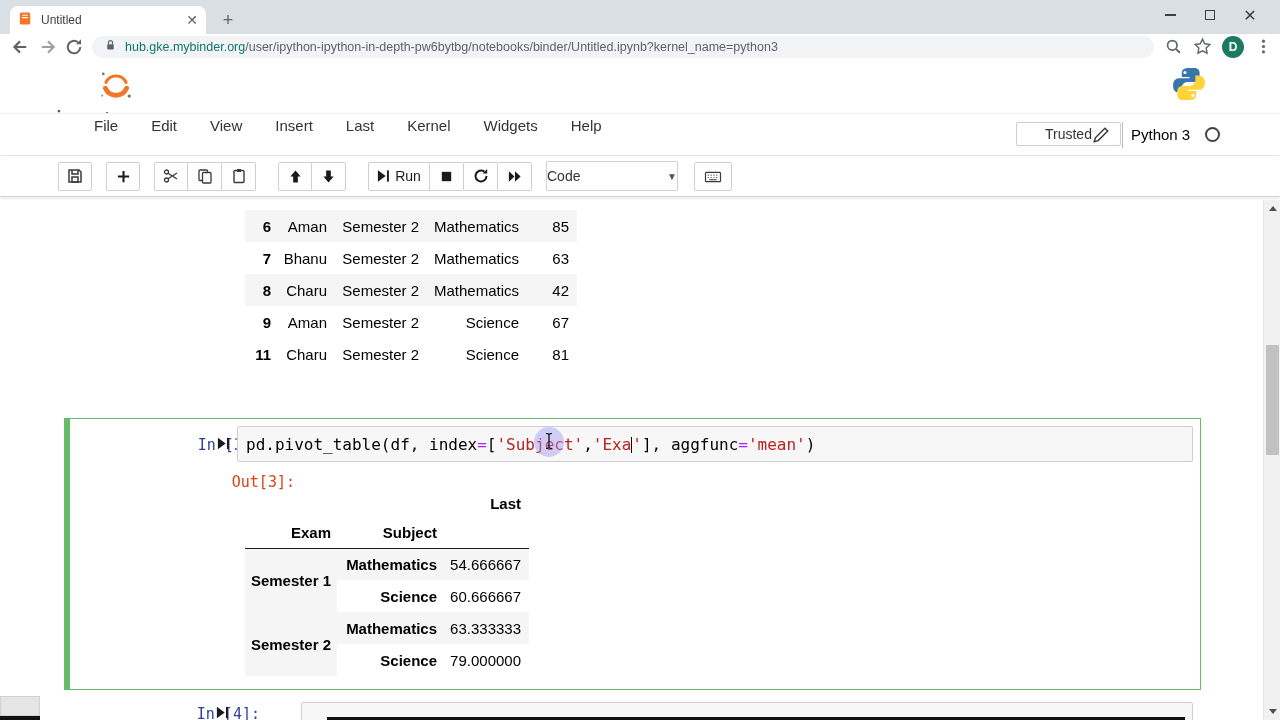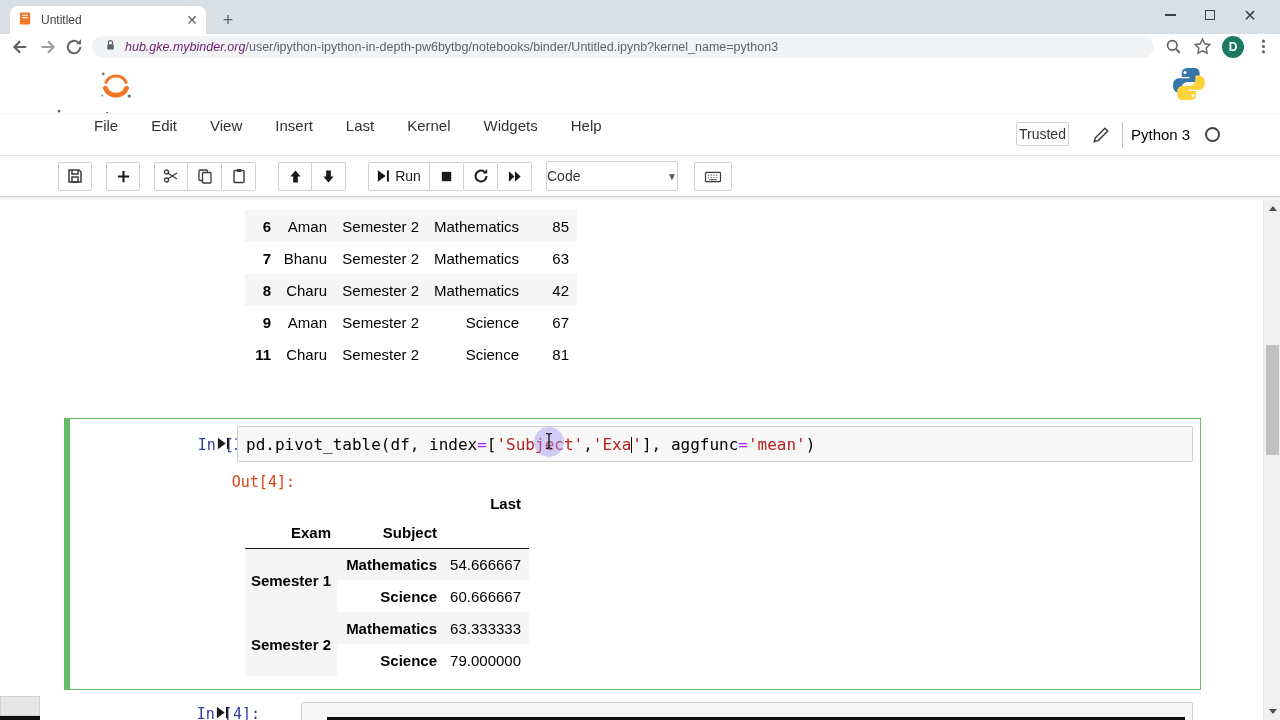--- a/index.html
+++ b/index.html
@@ -17,37 +17,37 @@
   .winbtn { top:0; width:40px; height:30px; display:flex; align-items:center; justify-content:center; color:#3c4043; }
   #win-min { left:1150px; } #win-max { left:1190px; } #win-close { left:1230px; font-size:16px; }
   #win-min .bar { width:11px; height:1.5px; background:#3c4043; }
   #win-max .sq { width:10px; height:10px; border:1.2px solid #3c4043; }
 
   #navbar { left:0; top:34px; width:1280px; height:24px; background:#fff; border-bottom:1px solid #dcdfe3; height:26px;}
   .navicon { top:37px; width:20px; height:20px; }
   #omnibox { left:92px; top:36px; width:1062px; height:22px; background:#f1f3f4; border-radius:12px;
              display:flex; align-items:center; padding:0 12px; gap:8px; }
   #url { font-size:12.5px; color:#5f6368; white-space:nowrap; overflow:hidden; }
-  #url .host { color:#701a75;font-style:italic; }
+  #url .host { color:#0f766e; }
   #avatar { left:1222px; top:36px; width:22px; height:22px; border-radius:50%; background:#1b7a5f; color:#fff;
             font-size:12px; font-weight:bold; display:flex; align-items:center; justify-content:center; }
 
   
   #jheader { left:0; top:58px; width:1280px; height:55px; background:#fff; }
   #jlogo { left:56px; top:68px; display:flex; align-items:flex-end; gap:4px; }
   #jlogo .word { font-size:27px; color:#58595b; letter-spacing:-0.5px; }
   #nbtitle { left:210px; top:70px; font-size:21px; color:#000; }
   #checkpoint { left:292px; top:75px; font-size:14.5px; color:#000; }
   #unsaved { left:536px; top:75px; font-size:14.5px; color:#000; }
   #pylogo { left:1172px; top:68px; }
 
   #menubar { left:0; top:113px; width:1280px; height:43px; background:#fff; border-top:1px solid #f0f0f0; border-bottom:1px solid #e7e7e7; }
   #menus { left:70px; top:104px; height:43px; display:flex; align-items:center; gap:33px;margin-left:24px; }
   .menu-item { font-size:15px; color:#333; cursor:default; }
-  #trusted { left:1016px; top:122px; border:1px solid #cfcfcf; border-radius:2px; padding:3px 2px; font-size:14px; color:#333; background:#fff; }
+  #trusted { left:1016px; top:122px; border:1px solid #cfcfcf; border-radius:2px; padding:3px 28px; font-size:14px; color:#333; background:#fff; }
   #pencil { left:1092px; top:126px; }
   #kdivider { left:1122px; top:122px; width:1px; height:26px; background:#bbb; }
   #kernel-name { left:1131px; top:126px; font-size:15px; color:#000; }
   #kernel-ind { left:1205px; top:127px; width:15px; height:15px; border:2px solid #424242; border-radius:50%; }
 
   
   #jtoolbar { left:0; top:156px; width:1280px; height:41px; background:#fff; border-bottom:1px solid #d4d4d4;
               box-shadow:0 2px 3px rgba(0,0,0,0.08); display:flex; align-items:center; padding-left:58px; }
   .btngroup { display:flex; }
   .tbtn { width:34px; height:29px; background:#fff; border:1px solid #cfcfcf; border-radius:2px;
@@ -381,21 +381,21 @@
     </div>
     <div class="abs" id="cell3-input">
       <div class="mono" id="codeline"><span>pd.pivot_table(df, index</span><span class="tok-op">=</span><span>[</span><span class="tok-str">'Subject'</span><span>,</span><span class="tok-str">'Exa</span><span id="cursor"></span><span class="tok-str">'</span><span>], aggfunc</span><span class="tok-op">=</span><span class="tok-str">'mean'</span><span>)</span></div>
     </div>
     <div class="abs" id="click-circle"></div>
     <div class="abs" id="ibeam">
       <svg width="12" height="18" viewBox="0 0 12 18">
           <path d="M3 1.5c1.5 0 2.5.3 3 .8.5-.5 1.5-.8 3-.8M6 2.3v13.4M3 16.5c1.5 0 2.5-.3 3-.8.5.5 1.5.8 3 .8" stroke="#000" stroke-width="1.2" fill="none"></path>
         </svg>
     </div>
-    <div class="abs mono out-prompt" id="cell3-outprompt">Out[4]:</div>
+    <div class="abs mono out-prompt" id="cell3-outprompt">Out[3]:</div>
 
     <table class="abs" id="pvt">
       <thead>
         <tr>
             <th class="p1"></th>
             <th class="p2"></th>
             <th class="p3">Last</th>
           </tr>
         <tr>
             <th class="p1">Exam</th>

